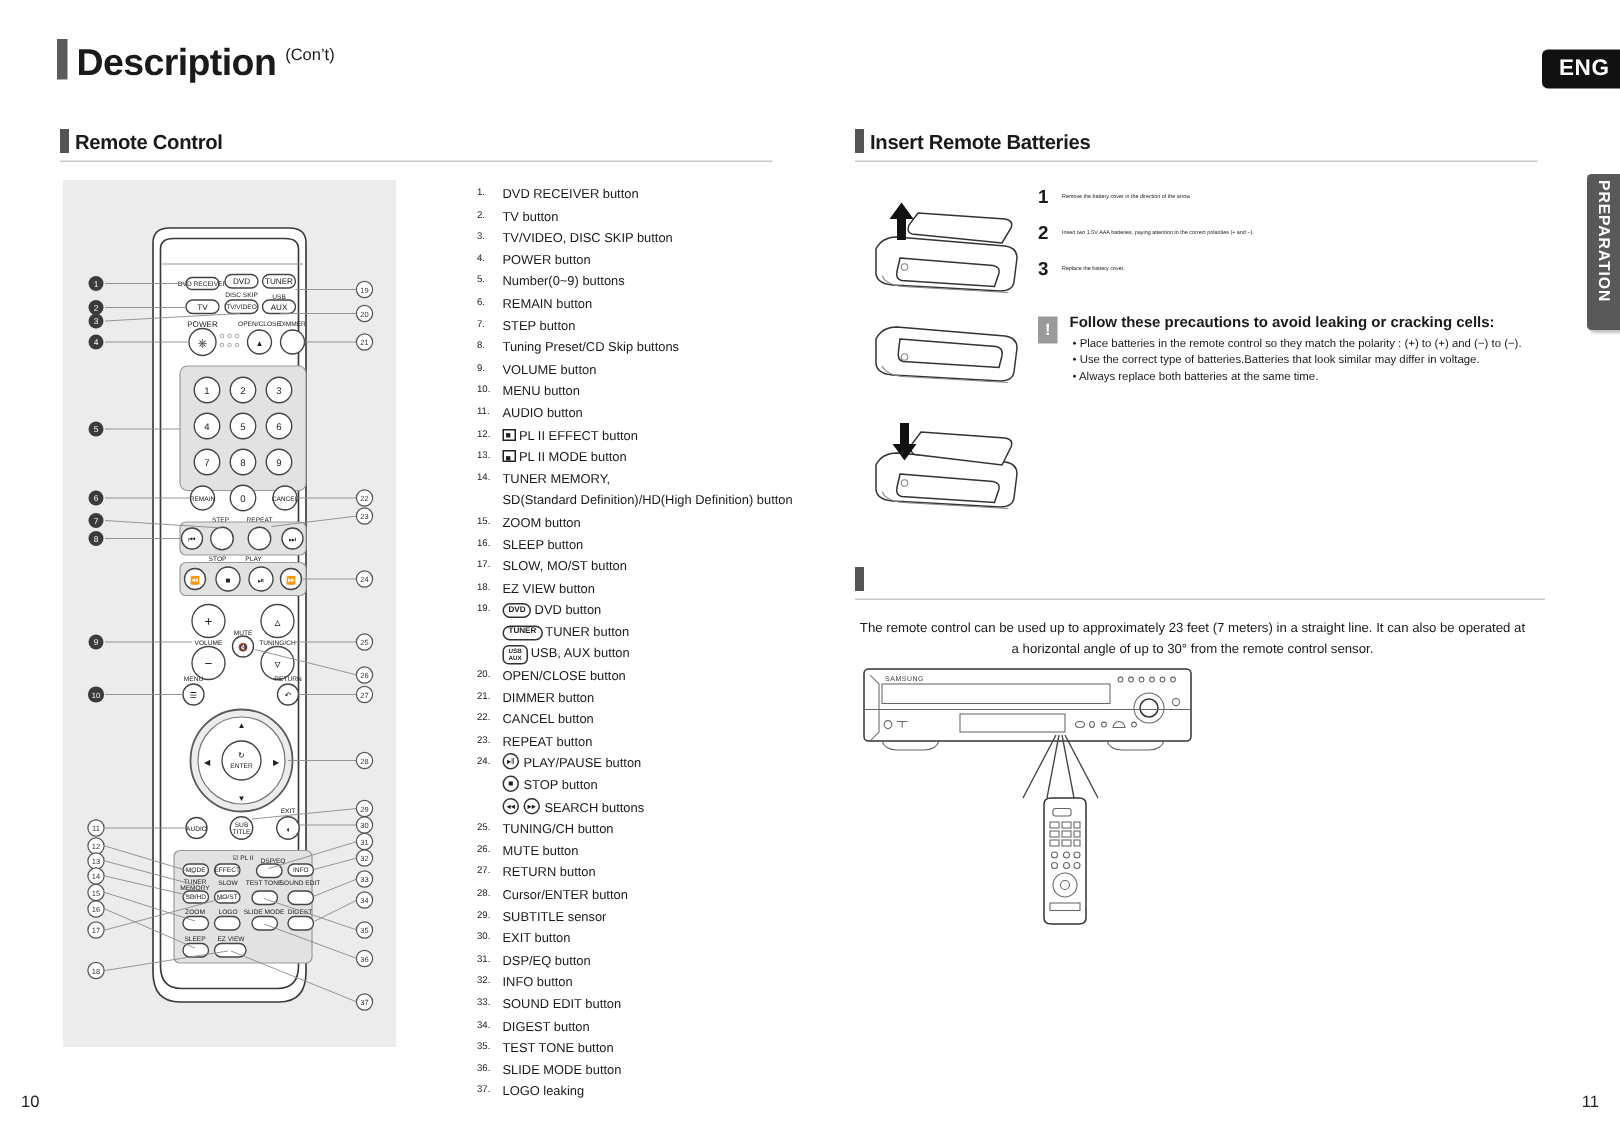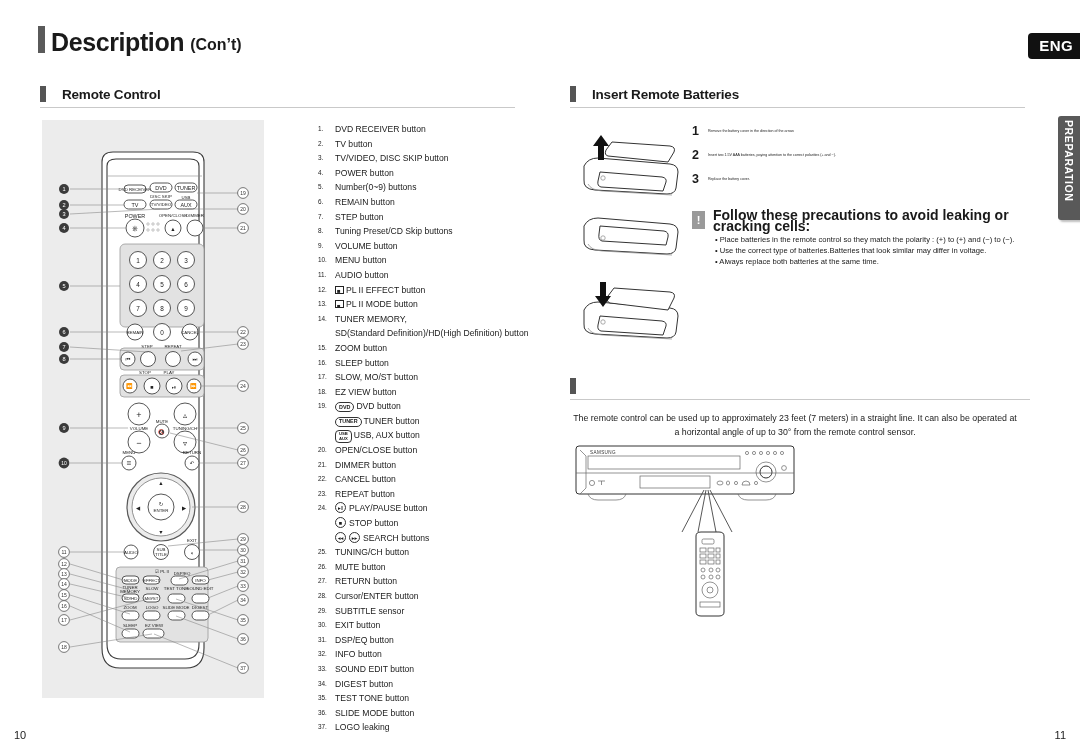--- a/index.html
+++ b/index.html
@@ -13,21 +13,21 @@
     position:relative;
   }
 
   
   .page-title-wrap{
     position:absolute; left:38px; top:26px;
     display:flex; align-items:flex-end; gap:6px;
   }
   .title-bar{ width:7px; height:27px; background:#5a5a5a; margin-bottom:2px;}
   .title-main{ font-size:25px; font-weight:bold; letter-spacing:-0.4px; line-height:1;}
-  .title-sub{ font-size:16px; font-weight:bold; margin-bottom:1px;}
+  .title-sub{ font-size:11px; font-weight:normal; margin-bottom:12px;}
 
   
   .eng-badge{
     position:absolute; right:-4px; top:33px;
     background:#111; color:#fff;
     font-size:15px; font-weight:bold;
     padding:4px 11px 5px 11px;
     border-radius:4px;
     letter-spacing:0.4px;
   }
@@ -44,21 +44,21 @@
     display:block;
     transform:rotate(90deg);
     transform-origin:left top;
     position:absolute; left:17px; top:4px;
     white-space:nowrap;
     font-size:10.5px; font-weight:bold;
     letter-spacing:0.6px;
   }
 
   
-  .sec-head{ display:flex; align-items:center; gap:16px; }
+  .sec-head{ display:flex; align-items:center; gap:4px; }
   .sec-bar{ width:6px; height:16px; background:#555; }
   .sec-title{ font-size:13.5px; font-weight:bold; letter-spacing:-0.2px; }
   .sec-rule{ border-bottom:1px solid #c9c9c9; margin-top:5px; }
 
   
   .col-left{ position:absolute; left:40px; top:86px; width:475px; }
   .remote-panel{
     position:absolute; left:42px; top:120px;
     width:222px; height:578px;
     background:#ececec;
@@ -118,21 +118,21 @@
   .caution{
     position:absolute; left:122px; top:90px; width:334px;
     display:flex; gap:8px;
   }
   .caution-ico{
     width:13px; height:18px; background:#9a9a9a; color:#fff;
     font-size:11px; font-weight:bold; text-align:center; line-height:18px;
     flex:none; margin-top:1px;
   }
   .caution-body{ font-size:7.6px; line-height:11.2px; }
-  .caution-body .hd{ font-weight:bold; font-size:14px; margin-bottom:1.5px; }
+  .caution-body .hd{ font-weight:bold; font-size:10px; margin-bottom:1.5px; }
   .caution-body .bl{ padding-left:2px; }
 
   .oprange{ position:absolute; left:570px; top:378px; width:460px; }
   .oprange-text{
     position:absolute; left:570px; top:412px; width:450px;
     font-size:8.8px; line-height:13.5px;text-align:center;
   }
 
   
   .pgnum{ position:absolute; bottom:12px; font-size:11px; color:#222; }

